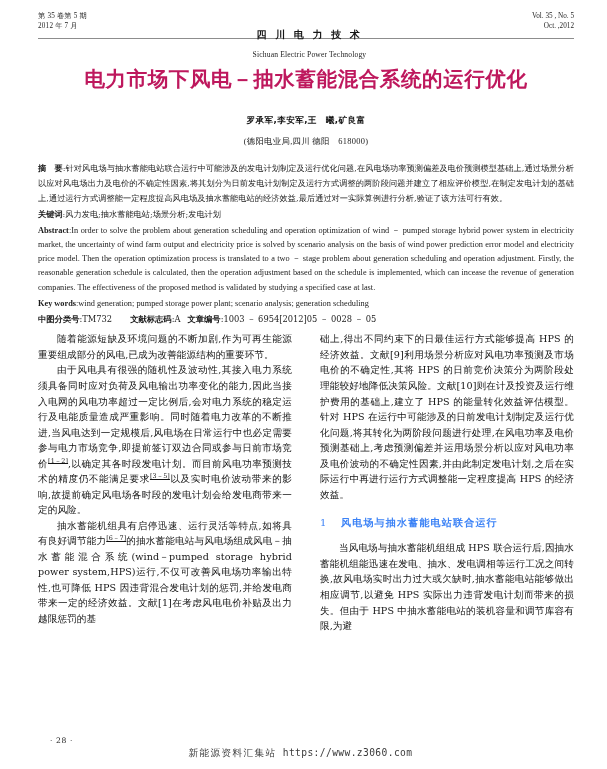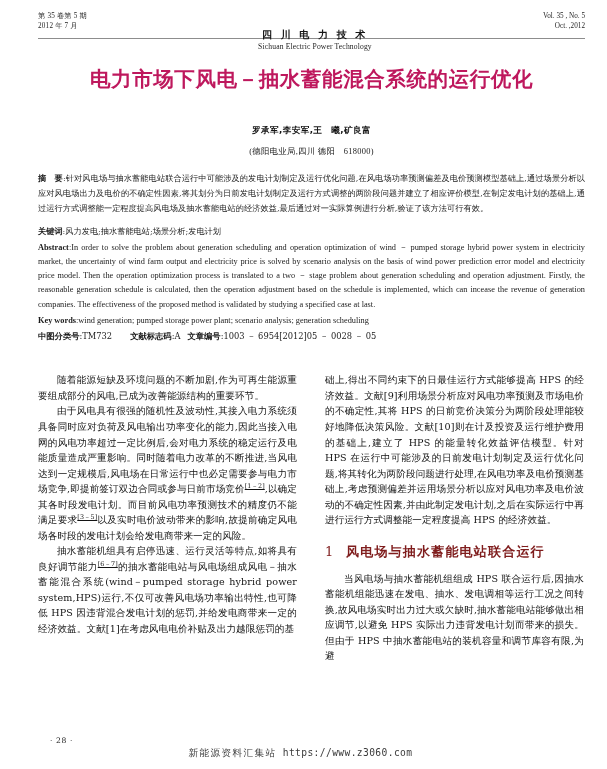--- a/index.html
+++ b/index.html
@@ -13,21 +13,21 @@
     font-family: "Liberation Serif", "DejaVu Serif", serif;
     color: #1c1c1c;
     overflow: hidden;
     position: relative;
   }
   .page {
     position: relative;
     width: 607px;
     height: 763px;
     box-sizing: border-box;
-    padding: 10px 22px 0 38px;
+    padding: 10px 33px 0 38px;
   }
 
   
   .runhead {
     display: flex;
     align-items: flex-start;
     justify-content: space-between;
     height: 26px;
   }
   .runhead-left {
@@ -48,21 +48,21 @@
     font-weight: bold;
     letter-spacing: 2.6px;
     color: #161616;
     font-family: "DejaVu Serif", serif;
     margin-top: 19px;
   }
   .journal-en {
     font-size: 7.6px;
     letter-spacing: 0.15px;
     color: #222;
-    margin-top: 0px;
+    margin-top: 8px;
   }
   .runhead-right {
     font-size: 7.2px;
     line-height: 1.45;
     text-align: right;
     white-space: nowrap;
     color: #1f1f1f;
     padding-top: 1px;
   }
   .rule {
@@ -80,21 +80,21 @@
     letter-spacing: 0.6px;
     margin: 26px 0 0 0;
     font-family: "DejaVu Serif", serif;
     color: #be185d;
   }
   .authors {
     text-align: center;
     font-size: 8.6px;
     font-weight: bold;
     letter-spacing: 0.4px;
-    margin-top: 32px;
+    margin-top: 22px;
     font-family: "DejaVu Sans", sans-serif;
     color: #141414;
   }
   .affil {
     text-align: center;
     font-size: 8.4px;
     letter-spacing: 0.3px;
     margin-top: 9px;
     color: #1a1a1a;
   }
@@ -108,21 +108,21 @@
     color: #1b1b1b;
   }
   .abs-cn {
     font-family: "DejaVu Serif", serif;
     letter-spacing: 0.05px;
   }
   .lbl-b {
     font-weight: bold;
   }
   .kw-cn {
-    margin-top: 8px;
+    margin-top: 1px;
     font-family: "DejaVu Serif", serif;
   }
   .abs-en {
     margin-top: 2px;
     font-size: 8.3px;
     line-height: 1.72;
     text-align: justify;
     font-family: "Liberation Serif", serif;
   }
   .clsline {
@@ -135,21 +135,21 @@
     width: 18px;
   }
   .clsline .gap-s {
     display: inline-block;
     width: 7px;
   }
 
   
   .cols {
     display: flex;
-    margin-top: 28px;
+    margin-top: 4px;
     column-gap: 28px;
   }
   .col {
     width: 259px;
     font-size: 9.6px;
     line-height: 1.62;
     text-align: justify;
     font-family: "DejaVu Serif", serif;
     color: #131313;
     letter-spacing: 0.1px;
@@ -161,26 +161,26 @@
   .col p.noind {
     text-indent: 0;
   }
   sup {
     font-size: 6.4px;
     vertical-align: super;
     line-height: 0;
     text-decoration: underline;
   }
   .sec-head {
-    font-size: 13px;
+    font-size: 10px;
     font-weight: bold;
     margin: 13px 0 9px 0;
     letter-spacing: 1.2px;
     font-family: "DejaVu Serif", serif;
-    color: #7f1d1d;
+    color: #3b82f6;
   }
   .sec-head .num {
     display: inline-block;
     width: 21px;
     font-weight: normal;
   }
 
   
   .folio {
     position: absolute;

